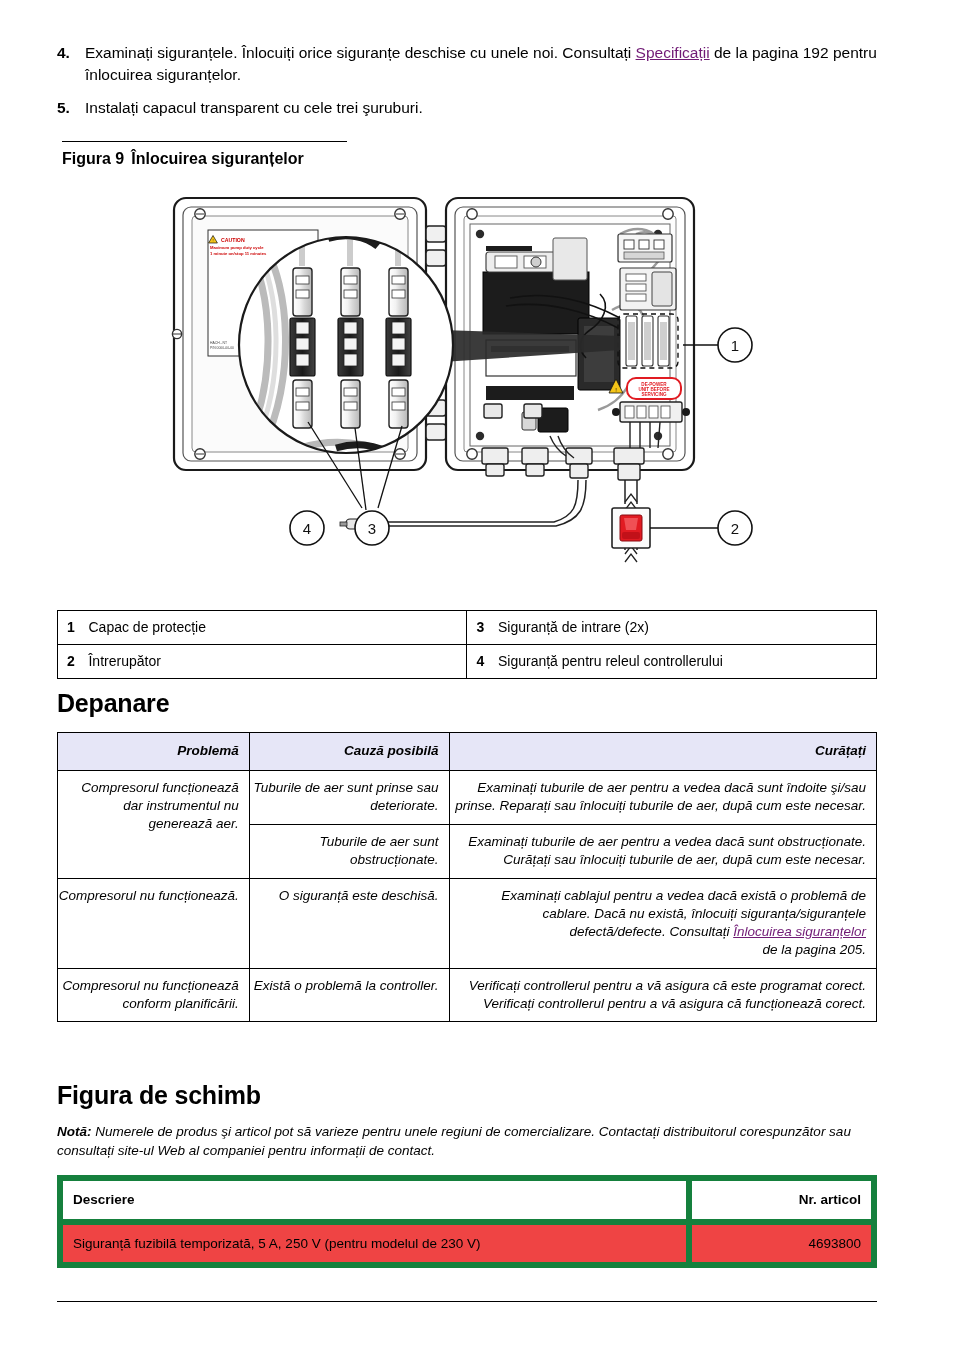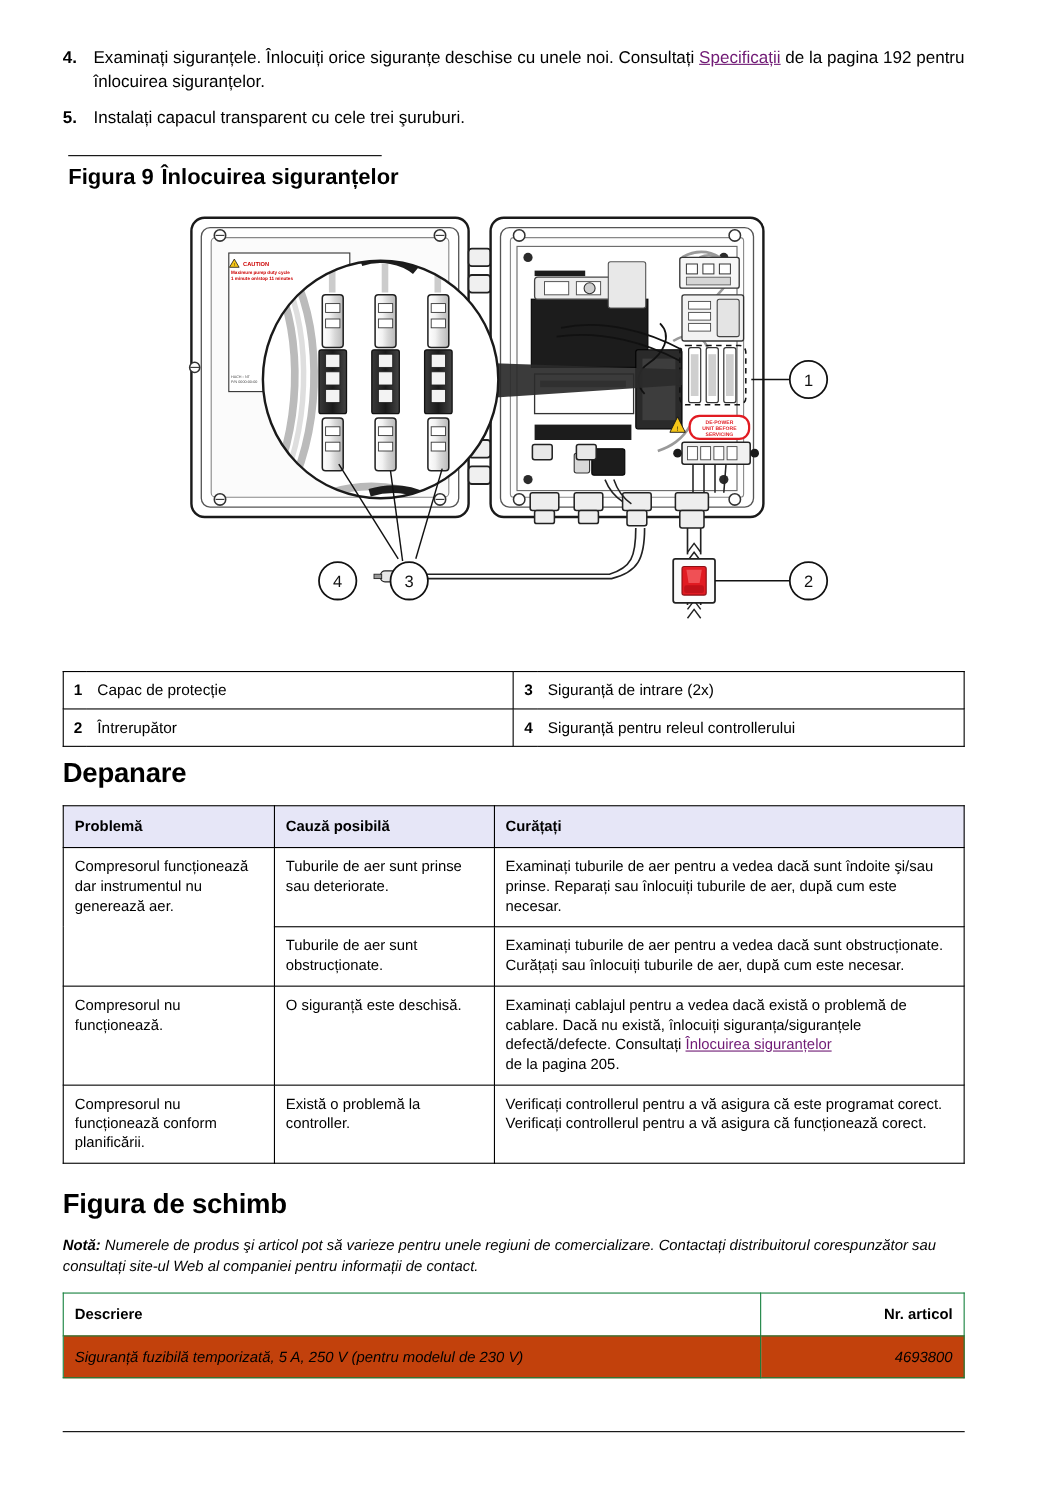--- a/index.html
+++ b/index.html
@@ -53,21 +53,21 @@
     position: absolute;
     left: 62px;
     top: 141px;
     width: 285px;
     border-top: 1.6px solid #000;
   }
   .fig-caption {
     position: absolute;
     left: 62px;
     top: 150px;
-    font-size: 20px;
+    font-size: 16px;
     font-weight: bold;
   }
   .fig-caption .fig-label { margin-right: 7px; }
 
   
   .figure {
     position: absolute;
     left: 150px;
     top: 190px;
     width: 640px;
@@ -116,24 +116,25 @@
   .ts-table {
     position: absolute;
     left: 57px;
     top: 732px;
     width: 820px;
     border-collapse: collapse;
     font-size: 13.5px;
   }
   .ts-table th, .ts-table td {
     border: 1px solid #000;
-    padding: 8px 10px 9px 10px;
+    padding: 8px 10px 9px 0;
     vertical-align: top;
-    text-align: left;
+    text-align: right;
     line-height: 1.33;
+    font-style: italic;
   }
   .ts-table thead th {
     background: #e6e6f7;
     font-weight: bold;
     font-size: 13.5px;
     padding-top: 9px;
     padding-bottom: 10px;
   }
   .ts-table .col-prob { width: 192px; }
   .ts-table .col-cause { width: 200px; }
@@ -154,31 +155,31 @@
   
   .parts-table {
     position: absolute;
     left: 57px;
     top: 1175px;
     width: 820px;
     border-collapse: collapse;
     font-size: 13.5px;
   }
   .parts-table th, .parts-table td {
-    border: 1px solid #15803d;
+    border: 6px solid #15803d;
     padding: 10px 10px;
     line-height: 1.3;
   }
   .parts-table thead th {
     font-weight: bold;
     text-align: left;
   }
   .parts-table thead th.num-col { text-align: right; width: 185px; }
   .parts-table td.num-col { text-align: right; }
-  .parts-table tbody tr.alt td { background: #c2410c; font-style: italic; }
+  .parts-table tbody tr.alt td { background: #ef4444; }
 
   
   .footer-rule {
     position: absolute;
     left: 57px;
     top: 1301px;
     width: 820px;
     border-top: 1.6px solid #000;
   }
   .footer {

